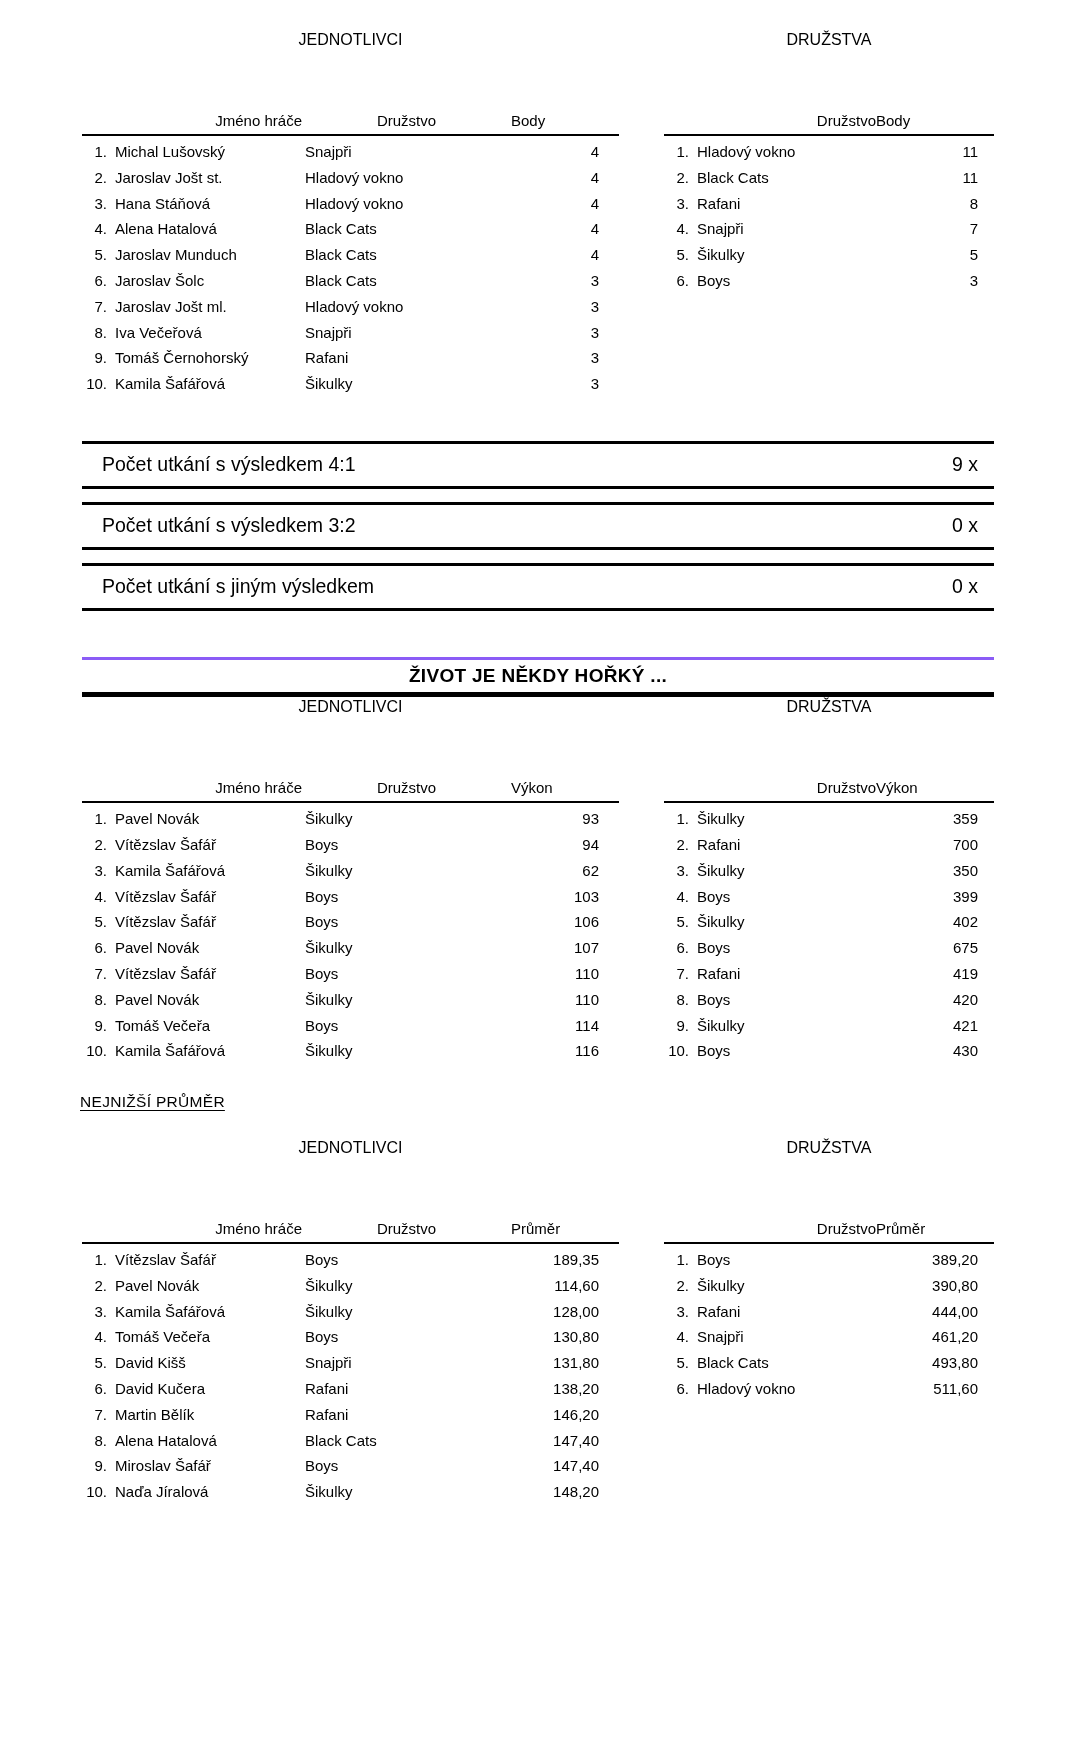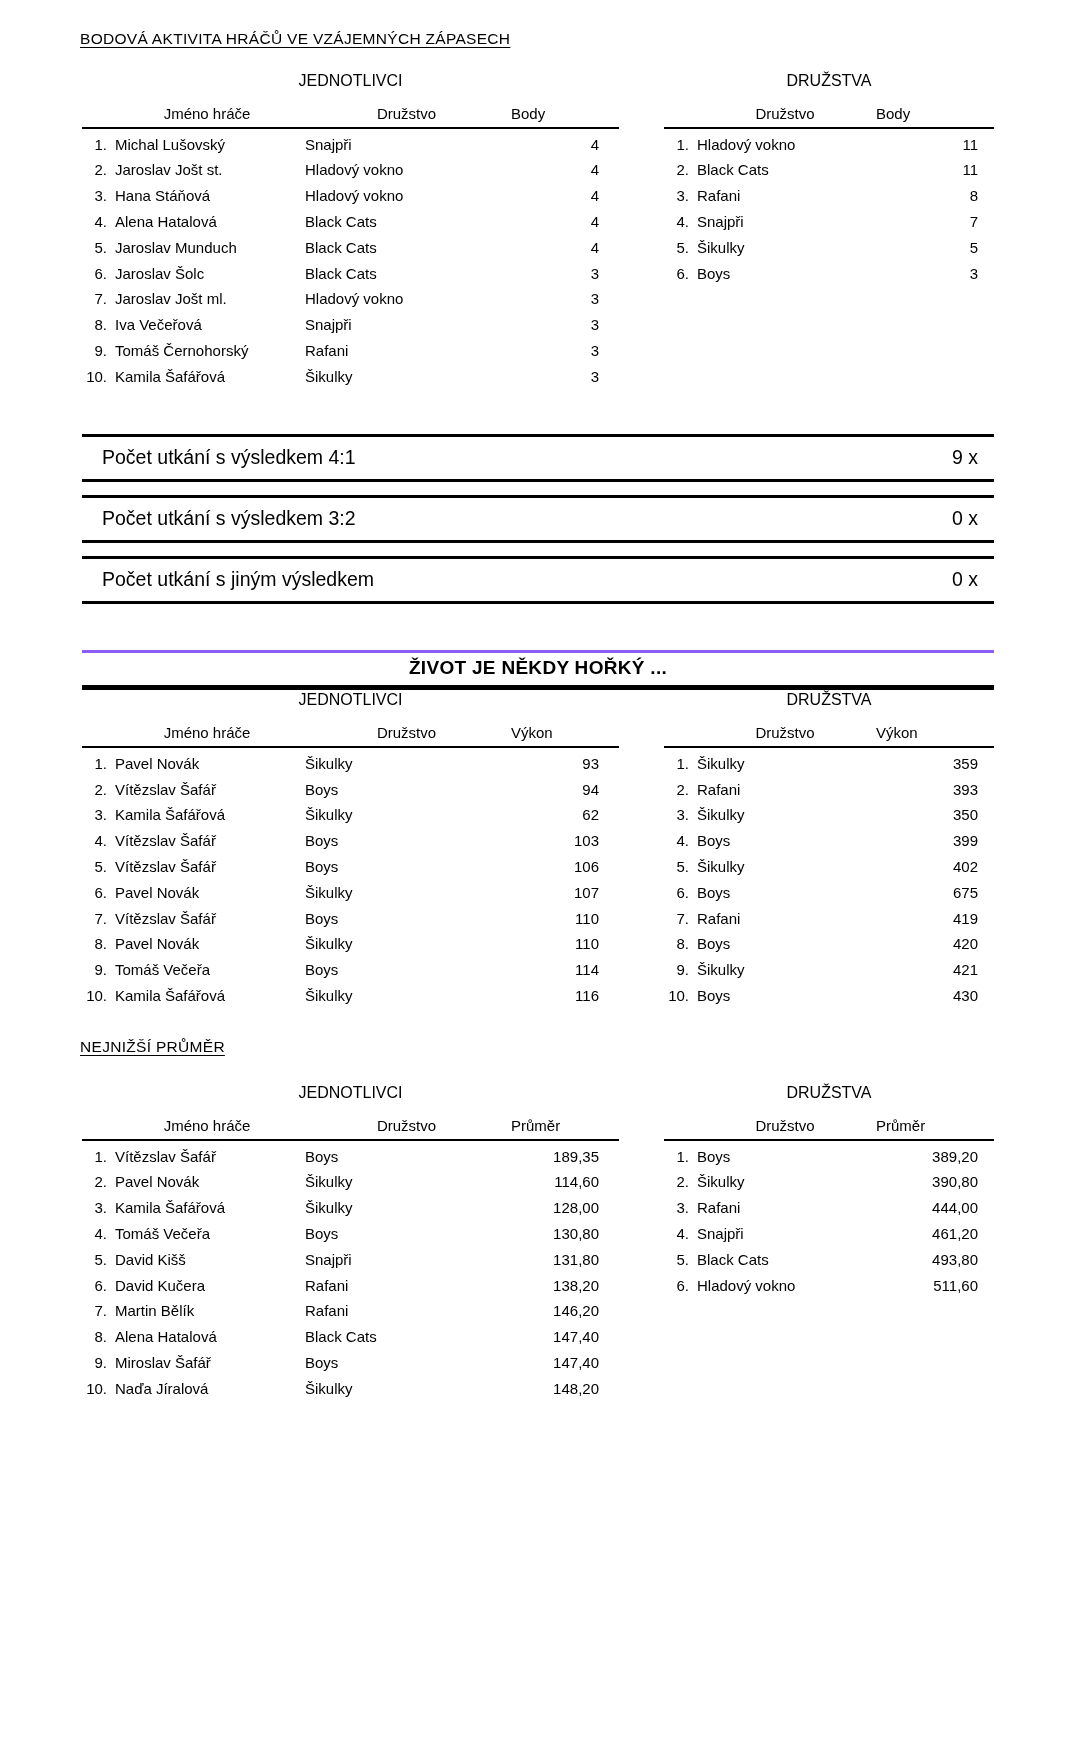--- a/index.html
+++ b/index.html
@@ -27,21 +27,21 @@
   .thead { display:grid; align-items:end; padding-bottom:4px; border-bottom:2px solid #000; }
   .g3 { grid-template-columns:30px 190px 1fr 108px; }
   .g2 { grid-template-columns:30px 1fr 118px; }
   .tbody { padding-top:3px; }
   .row { display:grid; height:25.8px; align-items:center; }
   .c-rank { text-align:right; padding-right:5px; white-space:nowrap; }
   .c-name { padding-left:3px; white-space:nowrap; }
   .c-team { padding-left:3px; white-space:nowrap; }
   .c-val  { text-align:right; padding-right:20px; white-space:nowrap; }
   .g2 .c-val { padding-right:16px; }
-  .h-name { text-align:center; }
+  .h-name { text-align:right;margin-top:48px; }
   .h-team { text-align:center; }
   .h-val  { text-align:left; padding-right:20px; }
   .g2 .h-val { padding-right:16px; }
 
   .banners { margin-top:44px; }
   .banner {
     border-top:3px solid #000; border-bottom:3px solid #000;
     height:48px; margin-bottom:13px;
     display:flex; align-items:center; justify-content:space-between;
     padding:0 16px 0 20px;
@@ -62,21 +62,20 @@
     margin-left:-2px;
   }
   .section-heading.second { margin-top:29px; margin-bottom:26px; }
 </style>
 </head>
 <body>
 
 <div class="page">
   <div class="content">
 
-    <div class="doc-title">BODOVÁ AKTIVITA HRÁČŮ VE VZÁJEMNÝCH ZÁPASECH</div>
 
     <div class="two-col">
       <div class="col-a">
         <div class="col-title">JEDNOTLIVCI</div>
         <div class="thead g3">
           <span></span>
           <span class="h-name">Jméno hráče</span>
           <span class="h-team">Družstvo</span>
           <span class="h-val">Body</span>
         </div>
@@ -310,21 +309,21 @@
         <div class="tbody">
   <div class="row g2">
     <span class="c-rank">1.</span>
     <span class="c-team">Šikulky</span>
     <span class="c-val">359</span>
   </div>
 
   <div class="row g2">
     <span class="c-rank">2.</span>
     <span class="c-team">Rafani</span>
-    <span class="c-val">393</span>
+    <span class="c-val">700</span>
   </div>
 
   <div class="row g2">
     <span class="c-rank">3.</span>
     <span class="c-team">Šikulky</span>
     <span class="c-val">350</span>
   </div>
 
   <div class="row g2">
     <span class="c-rank">4.</span>

